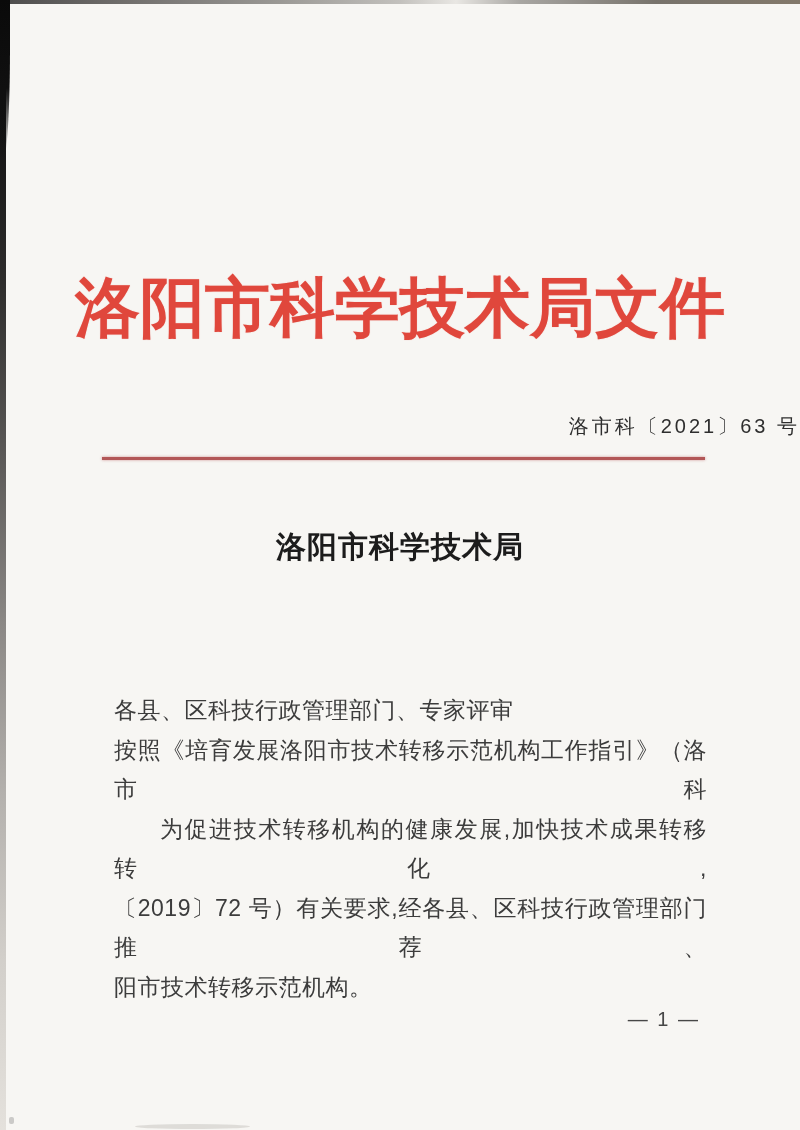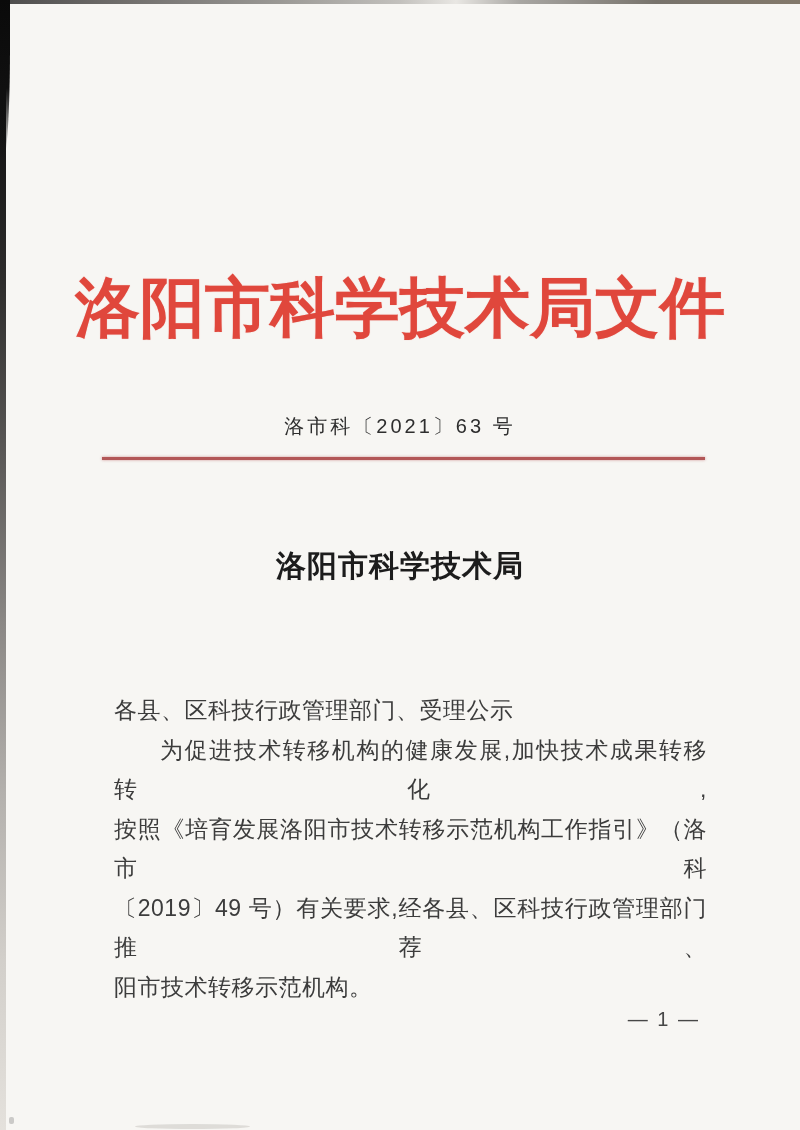--- a/index.html
+++ b/index.html
@@ -40,32 +40,32 @@
   }
   
   .header-title{
     position:absolute;top:272px;left:0;width:100%;
     text-align:center;font-size:65px;line-height:72px;font-weight:bold;
     color:var(--header-red);letter-spacing:0;white-space:nowrap;
     text-shadow:0 0 1px rgba(224,71,60,.4);
   }
   .doc-number{
     position:absolute;top:413px;left:0;width:100%;
-    text-align:center;font-size:20px;line-height:26px;
+    text-align:right;font-size:20px;line-height:26px;
     color:#2e2e2e;letter-spacing:3px;
   }
   .red-line{
     position:absolute;top:457px;left:102px;width:603px;height:3px;
     background:var(--rule-red);
     box-shadow:0 0 3px rgba(195,115,115,.75);
   }
   .title-block{
     position:absolute;top:524px;left:0;width:100%;
     text-align:center;font-weight:bold;color:#1c1c1c;
-    font-size:30px;line-height:45px;letter-spacing:1px;margin-top:19px;
+    font-size:30px;line-height:45px;letter-spacing:1px;
   }
   .body-block{
     position:absolute;top:691px;left:114px;width:593px;
     font-size:23px;line-height:39.5px;color:#3c3c3c;letter-spacing:.5px;
   }
   .line{white-space:nowrap;}
   .line.fill{white-space:normal;text-align:justify;text-align-last:justify;}
   .line.indent{text-indent:2em;}
   .page-number{
     position:absolute;top:1008px;right:100px;
@@ -87,23 +87,23 @@
 
   <div class="doc-number">洛市科〔2021〕63 号</div>
 
   <div class="red-line"></div>
 
   <div class="title-block">
     <div>洛阳市科学技术局</div>
   </div>
 
   <div class="body-block">
-    <div class="line">各县、区科技行政管理部门、受理公示</div>
+    <div class="line">各县、区科技行政管理部门、专家评审</div>
+    <div class="line fill">按照《培育发展洛阳市技术转移示范机构工作指引》（洛市科</div>
     <div class="line fill indent">为促进技术转移机构的健康发展,加快技术成果转移转化,</div>
-    <div class="line fill">按照《培育发展洛阳市技术转移示范机构工作指引》（洛市科</div>
-    <div class="line fill">〔2019〕49 号）有关要求,经各县、区科技行政管理部门推荐、</div>
+    <div class="line fill">〔2019〕72 号）有关要求,经各县、区科技行政管理部门推荐、</div>
     <div class="line">阳市技术转移示范机构。</div>
 
   </div>
 
   <div class="page-number">— 1 —</div>
 
 </div>
 
 </body></html>

